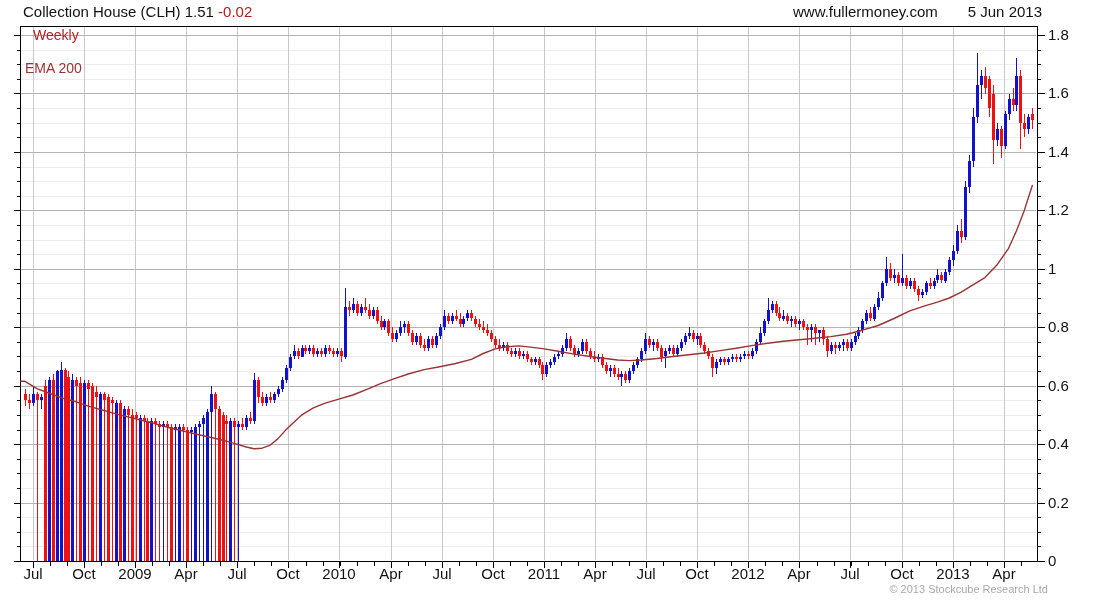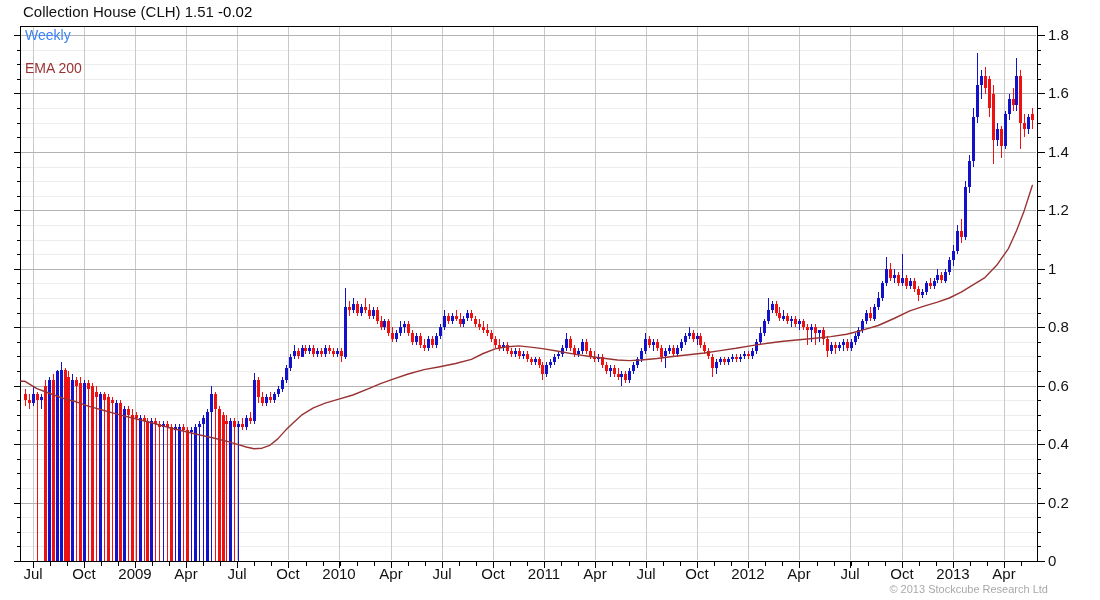--- a/index.html
+++ b/index.html
@@ -1,24 +1,24 @@
 <!DOCTYPE html>
 <html><head>
 <meta charset="utf-8">
 <style>
   html,body{margin:0;padding:0;background:#ffffff;width:1100px;height:600px;overflow:hidden;
     font-family:"Liberation Sans","DejaVu Sans",sans-serif;}
   #stage{position:relative;width:1100px;height:600px;background:#fff;}
   #chart-svg{position:absolute;left:0;top:0;}
   .hdr{position:absolute;top:3px;font-size:15px;color:#111;white-space:nowrap;}
   #title{left:23px;}
-  #title .chg{color:#000000;}
+  #title .chg{color:#b91c1c;}
   #hdr-right{right:58px;display:flex;gap:30px;}
   .legend{position:absolute;left:25px;font-size:14px;line-height:15px;white-space:nowrap;}
-  #legend-weekly{top:28px;color:#3b82f6;}
+  #legend-weekly{top:28px;color:#b91c1c;margin-left:8px;}
   #legend-ema{top:61px;color:#993333;}
   #copyright{position:absolute;right:52px;top:583px;font-size:11px;color:#a9a9a9;white-space:nowrap;}
 </style>
 </head>
 <body>
 
 <div id="stage">
   <svg id="chart-svg" width="1100" height="600">
       <g shape-rendering="crispEdges">
         <line x1="21" y1="546.5" x2="1036" y2="546.5" stroke="#ededed" stroke-width="1"></line>
@@ -1300,18 +1300,22 @@
           <rect x="1031" y="113.9" width="3" height="5.8" fill="#ee1111"></rect>
         </g>
       </g>
       <g>
         <polyline points="20.8,381.3 25.0,381.3 36.9,388.6 48.7,393.0 64.5,398.8 76.3,401.8 88.2,406.1 104.0,410.5 119.8,414.9 135.6,418.7 151.4,422.8 167.2,427.2 183.0,431.0 198.8,434.8 214.6,438.3 226.5,441.2 238.3,444.7 246.2,447.0 254.1,448.8 262.0,448.2 269.9,445.3 277.8,438.9 285.7,430.1 293.6,422.5 301.5,415.2 313.4,407.9 325.2,403.2 337.1,399.7 352.9,395.0 368.7,388.6 380.5,383.6 392.4,379.3 408.2,374.0 424.0,369.6 439.8,366.7 455.6,363.5 471.4,359.4 483.2,353.5 495.1,348.9 506.9,346.8 518.8,345.9 530.6,347.1 542.5,348.6 558.3,351.2 574.1,354.1 589.9,356.5 605.6,358.5 617.5,360.0 629.4,360.6 641.2,360.0 657.0,358.5 672.8,356.5 688.6,354.7 704.4,353.0 720.2,350.6 736.0,348.3 751.8,345.6 767.6,343.3 783.4,341.3 799.2,339.8 815.0,338.3 830.8,336.6 846.6,334.3 862.4,330.2 878.2,325.5 894.0,318.5 909.8,310.9 925.6,305.6 937.5,302.1 949.3,298.0 961.2,292.2 973.0,284.9 984.9,277.6 996.7,265.3 1008.6,248.3 1016.5,230.8 1024.3,210.4 1032.3,185.5" fill="none" stroke="#993333" stroke-width="1.4" stroke-linejoin="round" stroke-linecap="round"></polyline>
       </g>
     </svg>
 
   <div id="title" class="hdr"><span>Collection House (CLH) 1.51</span> <span class="chg">-0.02</span></div>
 
+  <div id="hdr-right" class="hdr">
+    <span>www.fullermoney.com</span>
+    <span>5 Jun 2013</span>
+  </div>
 
   <div id="legend-weekly" class="legend">Weekly</div>
   <div id="legend-ema" class="legend">EMA 200</div>
 
   <div id="copyright">© 2013 Stockcube Research Ltd</div>
 </div>
 
 </body></html>

